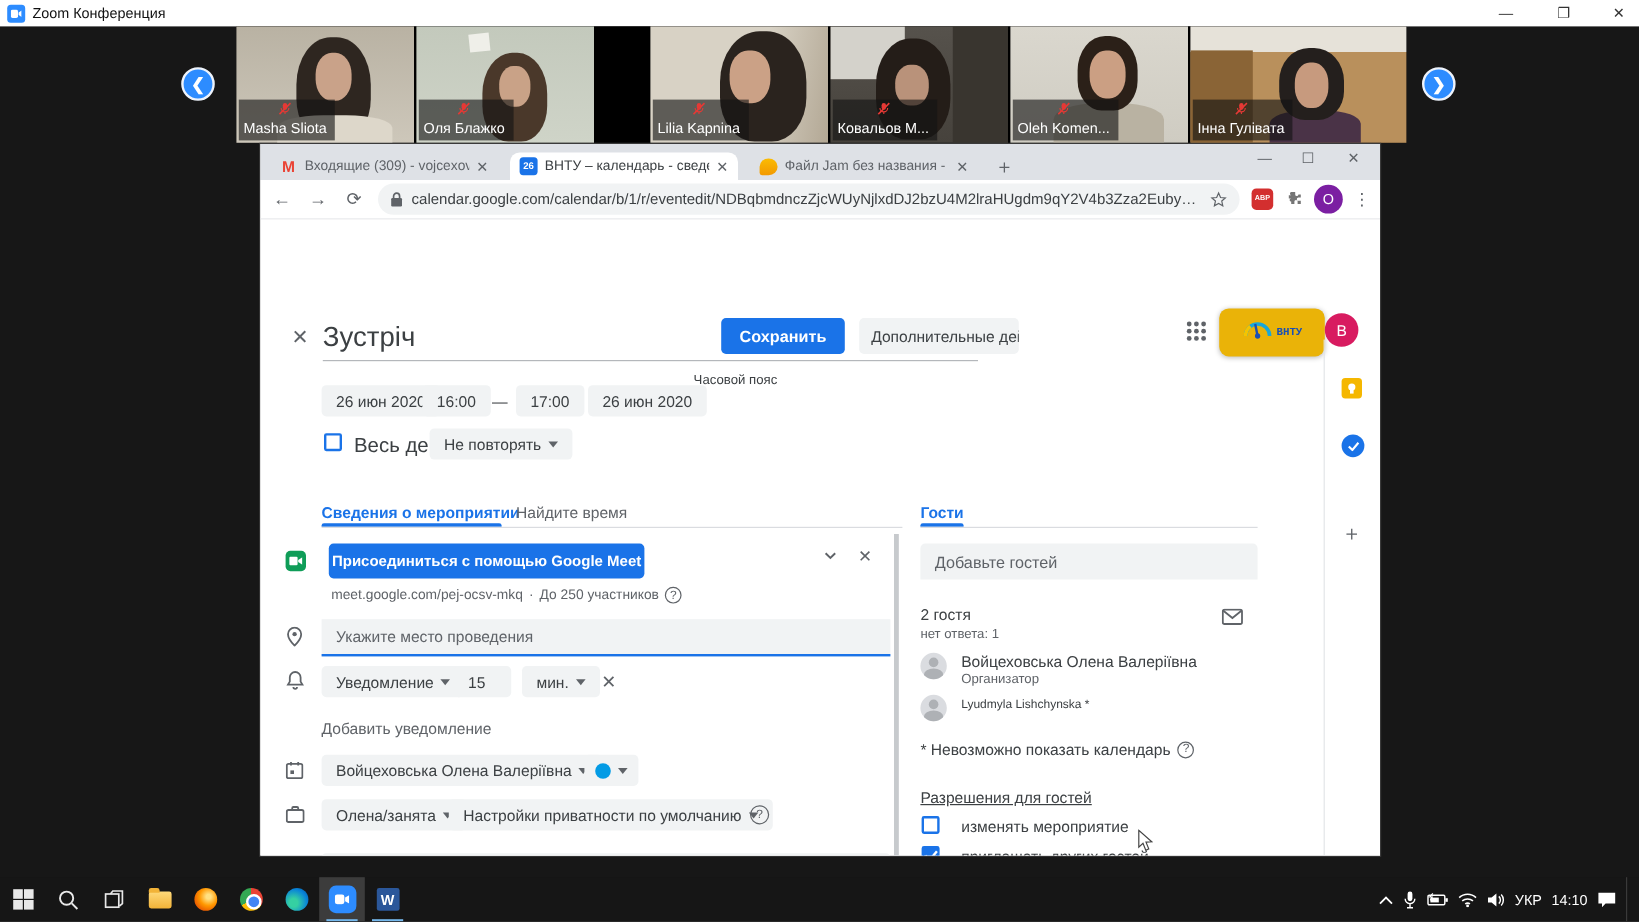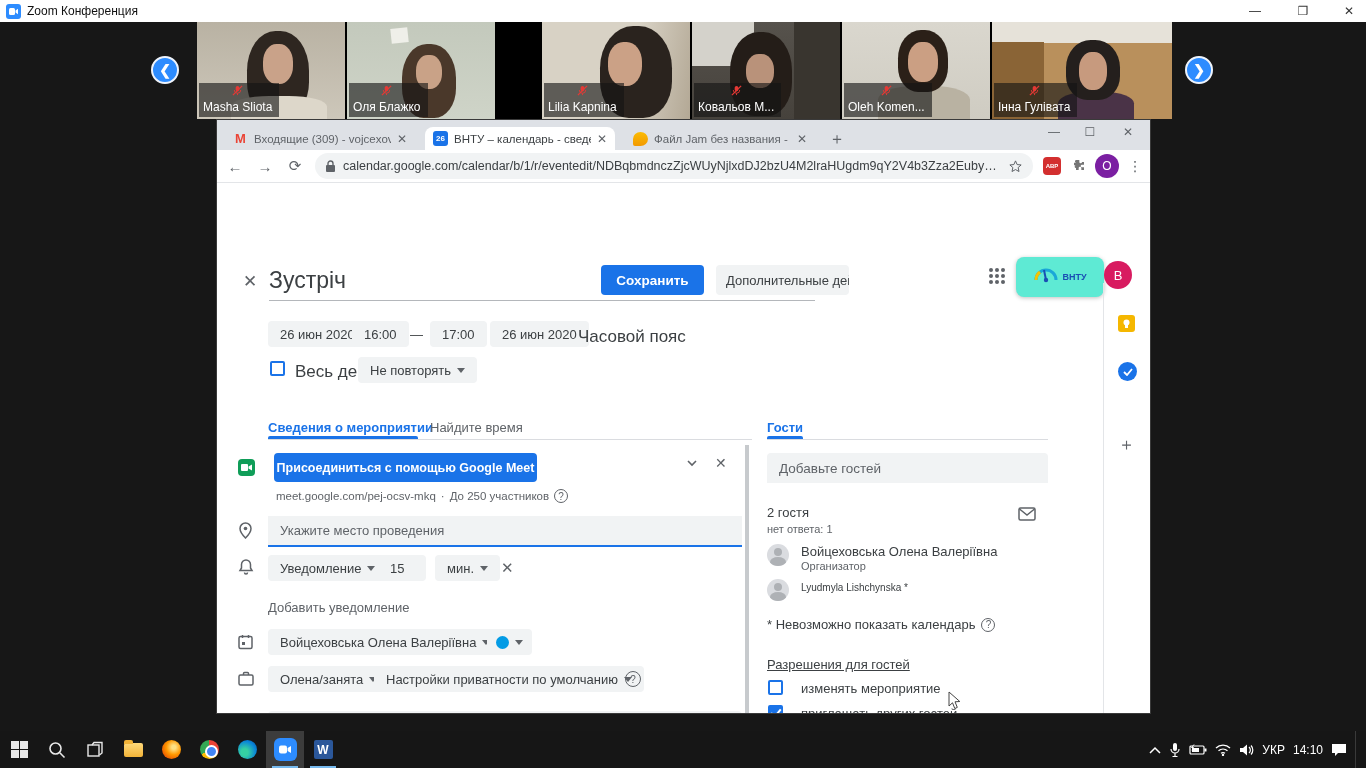--- a/index.html
+++ b/index.html
@@ -95,23 +95,23 @@
   #evtitle { position:absolute; left:52px; top:84px; font-size:23px; color:#3c4043; }
   #title-line { position:absolute; left:52px; top:117px; width:546px; height:1px; background:#b4b7bb; }
   .btn-save { position:absolute; left:384px; top:82px; width:103px; height:30px; background:#1a73e8;
               color:#fff; border:none; border-radius:4px; font-size:13.5px; font-weight:bold; }
   .btn-more { position:absolute; left:499px; top:82px; width:133px; height:30px; background:#f1f3f4;
               color:#3c4043; border:none; border-radius:4px; font-size:13px; white-space:nowrap;
               overflow:hidden; text-align:left; padding:0 10px; }
   .appsgrid { position:absolute; left:772px; top:85px; width:18px; height:18px;
               display:grid; grid-template-columns:repeat(3,4px); grid-template-rows:repeat(3,4px); gap:2px; }
   .appsgrid i { background:#5f6368; border-radius:50%; }
-  #logo-card { position:absolute; left:799px; top:74px; width:88px; height:40px; background:#5eead4;
+  #logo-card { position:absolute; left:799px; top:74px; width:88px; height:40px; background:#eab308;
                border-radius:8px; box-shadow:0 1px 4px rgba(0,0,0,.25); display:flex; align-items:center;
-               justify-content:center; gap:3px; }
+               justify-content:center; gap:3px;font-family:Liberation Mono, monospace; }
   #logo-card .vntu { font-size:9px; font-weight:bold; color:#1a4fb4; }
   .avatar-b { position:absolute; left:887px; top:78px; width:28px; height:28px; border-radius:50%;
               background:#d81b60; color:#fff; font-size:13px; display:flex; align-items:center; justify-content:center; }
   .cbox { position:absolute; width:15px; height:15px; border:2px solid #1a73e8; border-radius:2px; background:#fff; }
   .cbox.on { background:#1a73e8; }
   .cbox.on::after { content:""; position:absolute; left:3px; top:0px; width:4px; height:8px;
                     border:solid #fff; border-width:0 2px 2px 0; transform:rotate(40deg); }
   .tabs-line { position:absolute; top:256px; height:1px; background:#dadce0; }
   .ptab { position:absolute; top:237px; font-size:13px; font-weight:bold; }
   .ptab.on { color:#1a73e8; } .ptab.off { color:#5f6368; font-weight:normal; }
@@ -343,21 +343,21 @@
           </svg>
         <span class="vntu">ВНТУ</span>
       </div>
       <div class="avatar-b">B</div>
 
       <div class="chip" style="left:51px; top:138px;">26 июн 2020</div>
       <div class="chip" style="left:135px; top:138px;">16:00</div>
       <div class="abs gtxt" style="left:193px; top:144px; font-size:13px;">—</div>
       <div class="chip" style="left:213px; top:138px;">17:00</div>
       <div class="chip" style="left:273px; top:138px;">26 июн 2020</div>
-      <div class="abs gtxt" style="left:361px; top:144px; font-size:17px;">Часовой пояс</div>
+      <div class="abs gtxt" style="left:361px; top:128px; font-size:11px;">Часовой пояс</div>
 
       <div class="cbox" style="left:53px; top:178px;"></div>
       <div class="abs gtxt" style="left:78px; top:179px; font-size:17px;">Весь день</div>
       <div class="chip" style="left:141px; top:174px;">
         <span>Не повторять</span>
           <span class="caret"></span>
       </div>
 
       <div class="ptab on" style="left:51px;">Сведения о мероприятии</div>
       <div class="ptab off" style="left:213px;">Найдите время</div>

